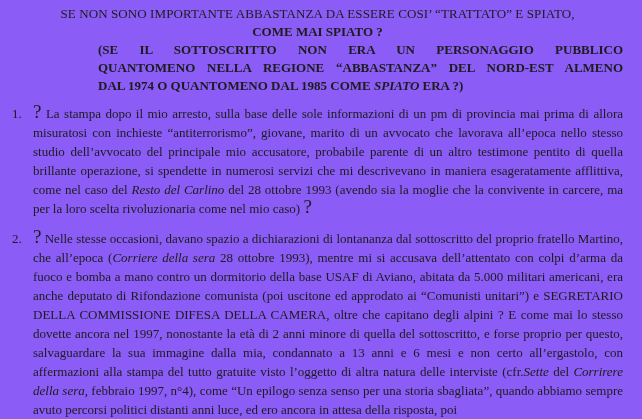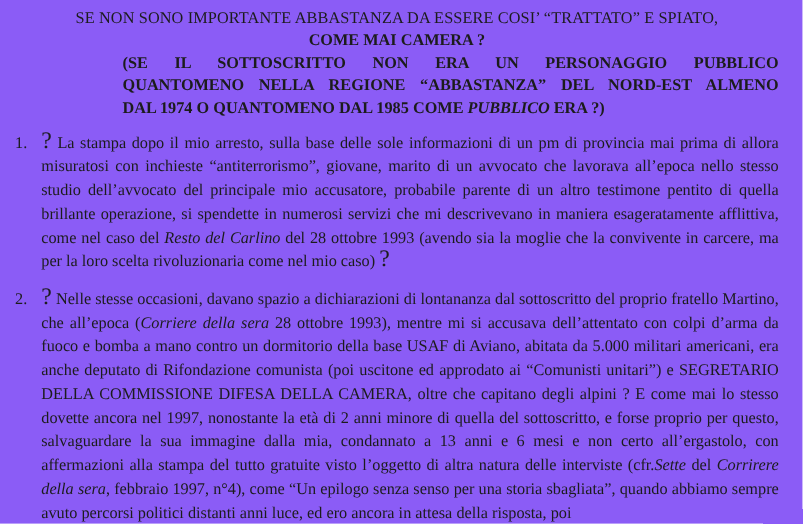--- a/index.html
+++ b/index.html
@@ -65,25 +65,25 @@
     line-height: 10px;
   }
 </style>
 </head>
 <body>
 
 <div class="page">
 
   <div>
     <div class="hdr-line1">SE NON SONO IMPORTANTE ABBASTANZA DA ESSERE COSI’ “TRATTATO” E SPIATO,</div>
-    <div class="hdr-line2">COME MAI CAMERA ?</div>
+    <div class="hdr-line2">COME MAI SPIATO ?</div>
     <div class="paren">
       <div class="paren-line"><span>(SE IL SOTTOSCRITTO NON ERA UN PERSONAGGIO PUBBLICO</span></div>
       <div class="paren-line"><span>QUANTOMENO NELLA REGIONE “ABBASTANZA” DEL NORD-EST ALMENO</span></div>
-      <div class="paren-line last"><span>DAL 1974 O QUANTOMENO DAL 1985 COME </span><span class="s-i">PUBBLICO</span><span> ERA ?)</span></div>
+      <div class="paren-line last"><span>DAL 1974 O QUANTOMENO DAL 1985 COME </span><span class="s-i">SPIATO</span><span> ERA ?)</span></div>
     </div>
   </div>
 
   <div class="items">
     <div class="item">
       <div class="num">1.</div>
       <div class="body"><span class="s-q">?</span><span> La stampa dopo il mio arresto,  sulla base delle sole informazioni di un pm di provincia mai prima di allora misuratosi con inchieste “antiterrorismo”, giovane, marito di un avvocato che lavorava all’epoca nello stesso studio dell’avvocato del principale mio accusatore, probabile parente di un altro testimone pentito di quella brillante operazione, si spendette in numerosi servizi che mi descrivevano in maniera esageratamente afflittiva, come nel caso del </span><span class="s-i">Resto del Carlino</span><span> del 28 ottobre 1993 (avendo sia la moglie che la convivente in carcere, ma per la loro scelta rivoluzionaria come nel mio caso) </span><span class="s-q">?</span></div>
     </div>
     <div class="item">
       <div class="num">2.</div>

